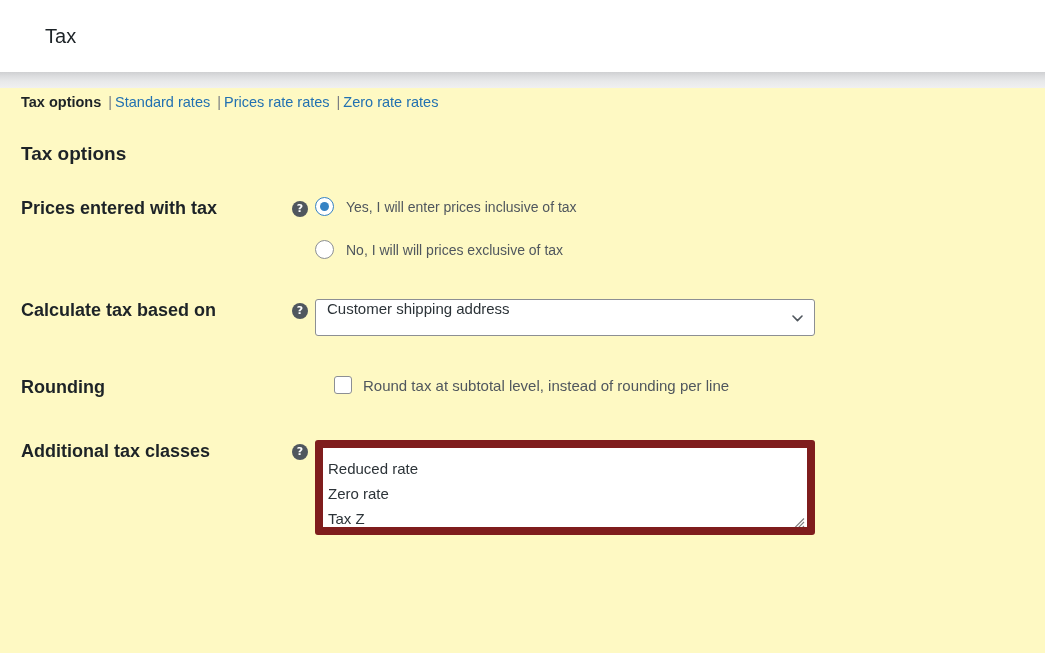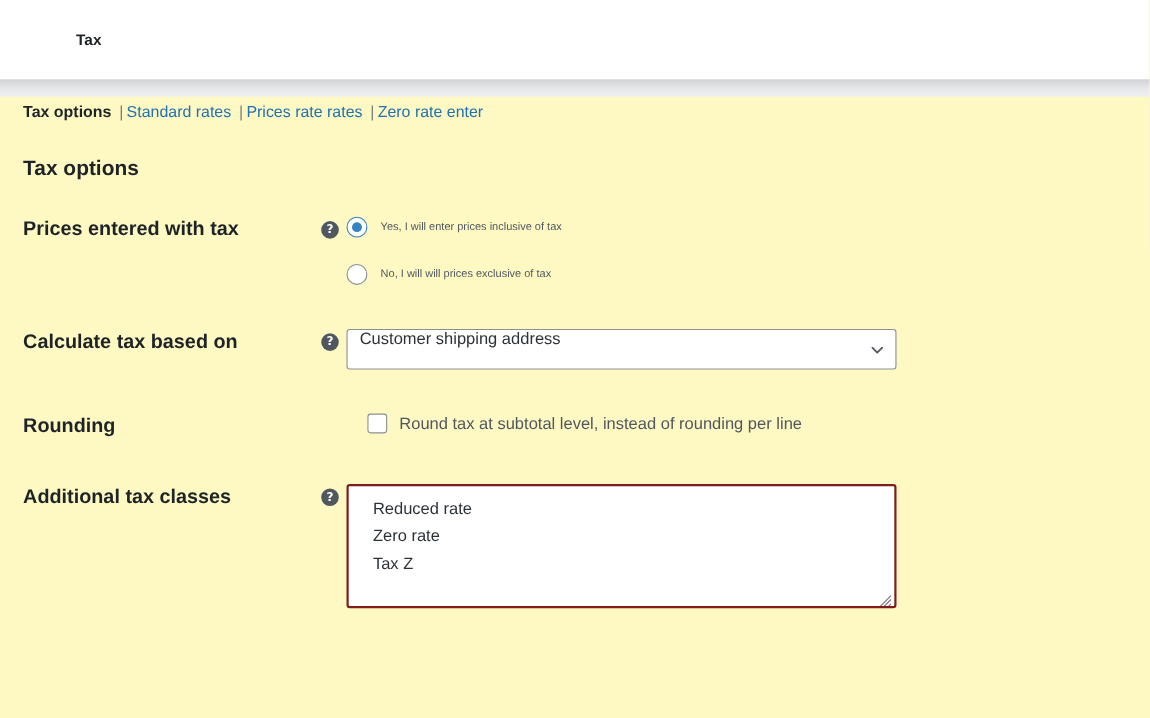--- a/index.html
+++ b/index.html
@@ -18,25 +18,24 @@
   
   .app-header {
     position: relative;
     height: 72px;
     background: #ffffff;
     display: flex;
     align-items: center;
     padding-left: 45px;
   }
   .app-header .title {
-    font-size: 14px;
-    font-weight: 700;
+    font-size: 20px;
+    font-weight: 400;
     color: #1d2327;
     letter-spacing: .1px;
-    margin-left: 24px;
   }
   .header-shadow {
     height: 16px;
     background: linear-gradient(to bottom, #cfd0d2 0%, #dcdddf 26%, #e8e9ea 58%, #f0f0f1 100%);
   }
 
   
   .page {
     padding: 0 0 0 21px;
     background: #fef9c3;
@@ -154,21 +153,21 @@
   .radio-box.checked::after {
     content: "";
     position: absolute;
     left: 50%; top: 50%;
     width: 9px; height: 9px;
     margin: -4.5px 0 0 -4.5px;
     border-radius: 50%;
     background: #3582c4;
   }
   .radio-label {
-    font-size: 10px;
+    font-size: 14px;
     color: #50575e;
     line-height: 1;
   }
 
   
   .select-box {
     position: relative;
     width: 500px;
     height: 37px;
     background: #ffffff;
@@ -211,25 +210,25 @@
   .check-label {
     font-size: 15px;
     color: #50575e;
     line-height: 1;
   }
 
   
   .textarea-box {
     position: relative;
     width: 500px;
-    height: 113px;
+    height: 95px;
     background: #ffffff;
-    border: 2px solid #7f1d1d;
+    border: 8px solid #7f1d1d;
     border-radius: 3px;
-    padding: 8px 10px 0 22px;
+    padding: 8px 10px 0 5px;
     font-size: 15px;
     color: #2c3338;
     line-height: 25px;
     overflow: hidden;
     cursor: text;
   }
   .textarea-box .ta-line { white-space: pre; }
   .resize-grip {
     position: absolute;
     right: 2px;
@@ -249,21 +248,21 @@
 
 <div class="page">
 
   <div class="subnav">
     <a class="nav-item current">Tax options</a>
     <span class="sep">|</span>
     <a class="nav-item">Standard rates</a>
     <span class="sep">|</span>
     <a class="nav-item">Prices rate rates</a>
     <span class="sep">|</span>
-    <a class="nav-item">Zero rate enter</a>
+    <a class="nav-item">Zero rate rates</a>
   </div>
 
   <h2 class="section-title">Tax options</h2>
 
   <table class="form-table">
     <tbody>
 
       <tr>
         <th class="form-row-label">Prices entered with tax</th>
         <td class="form-row-field">

